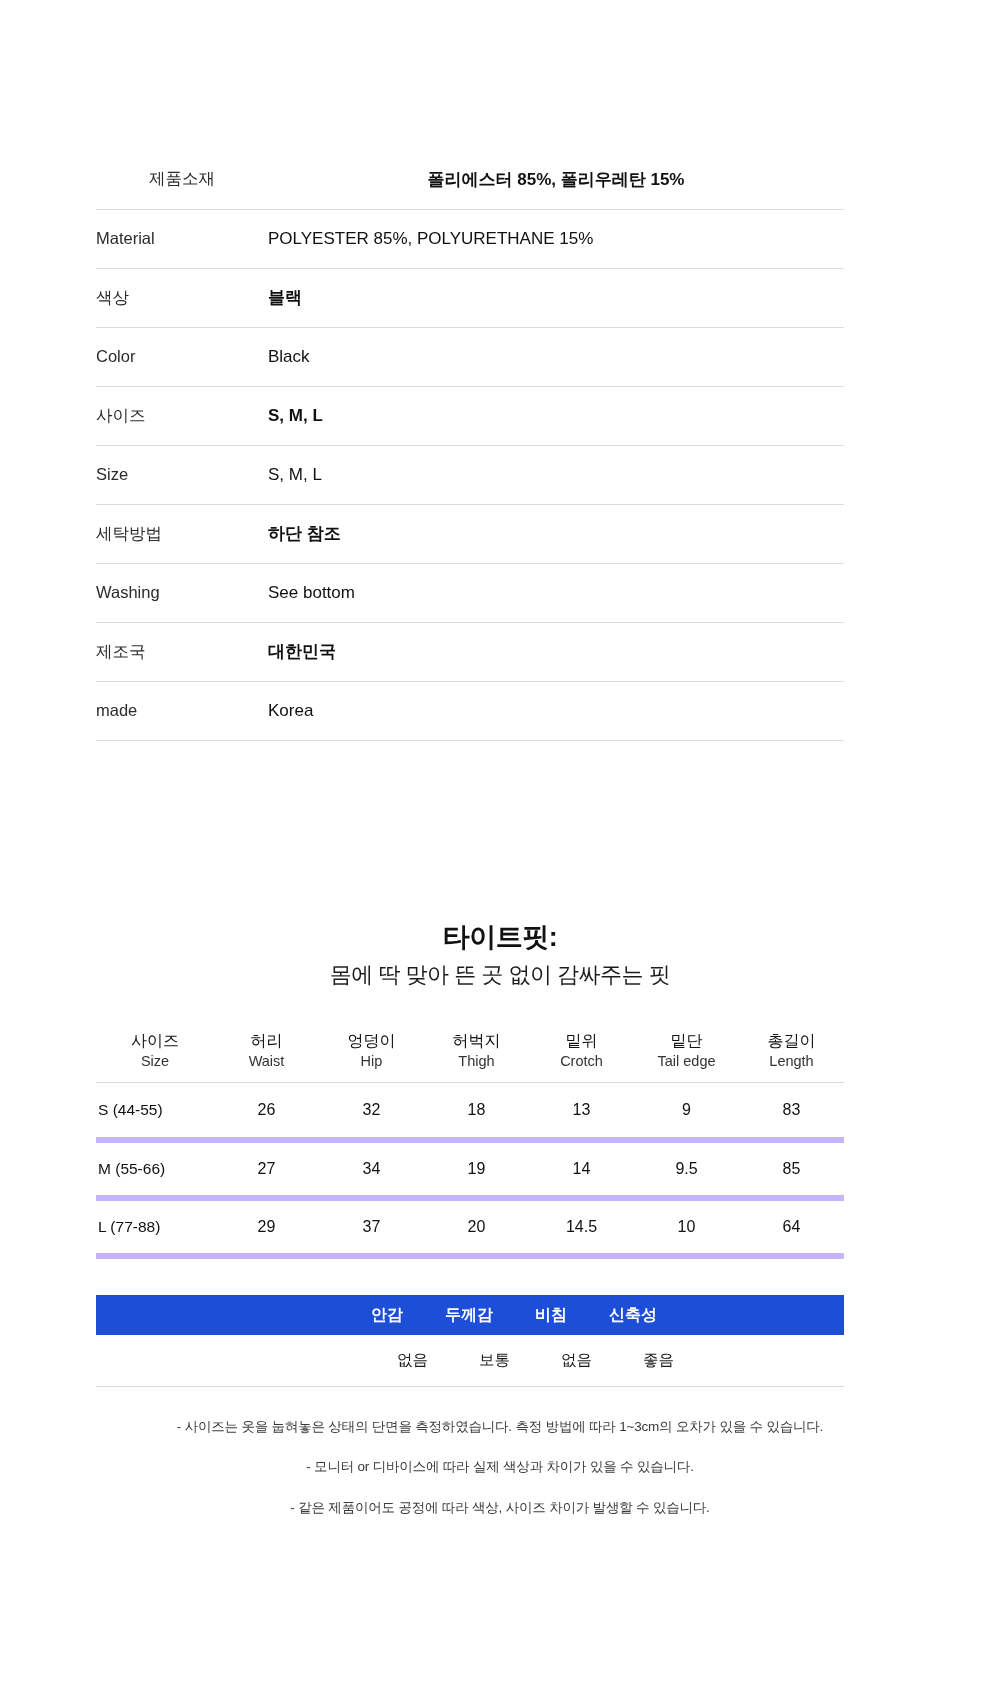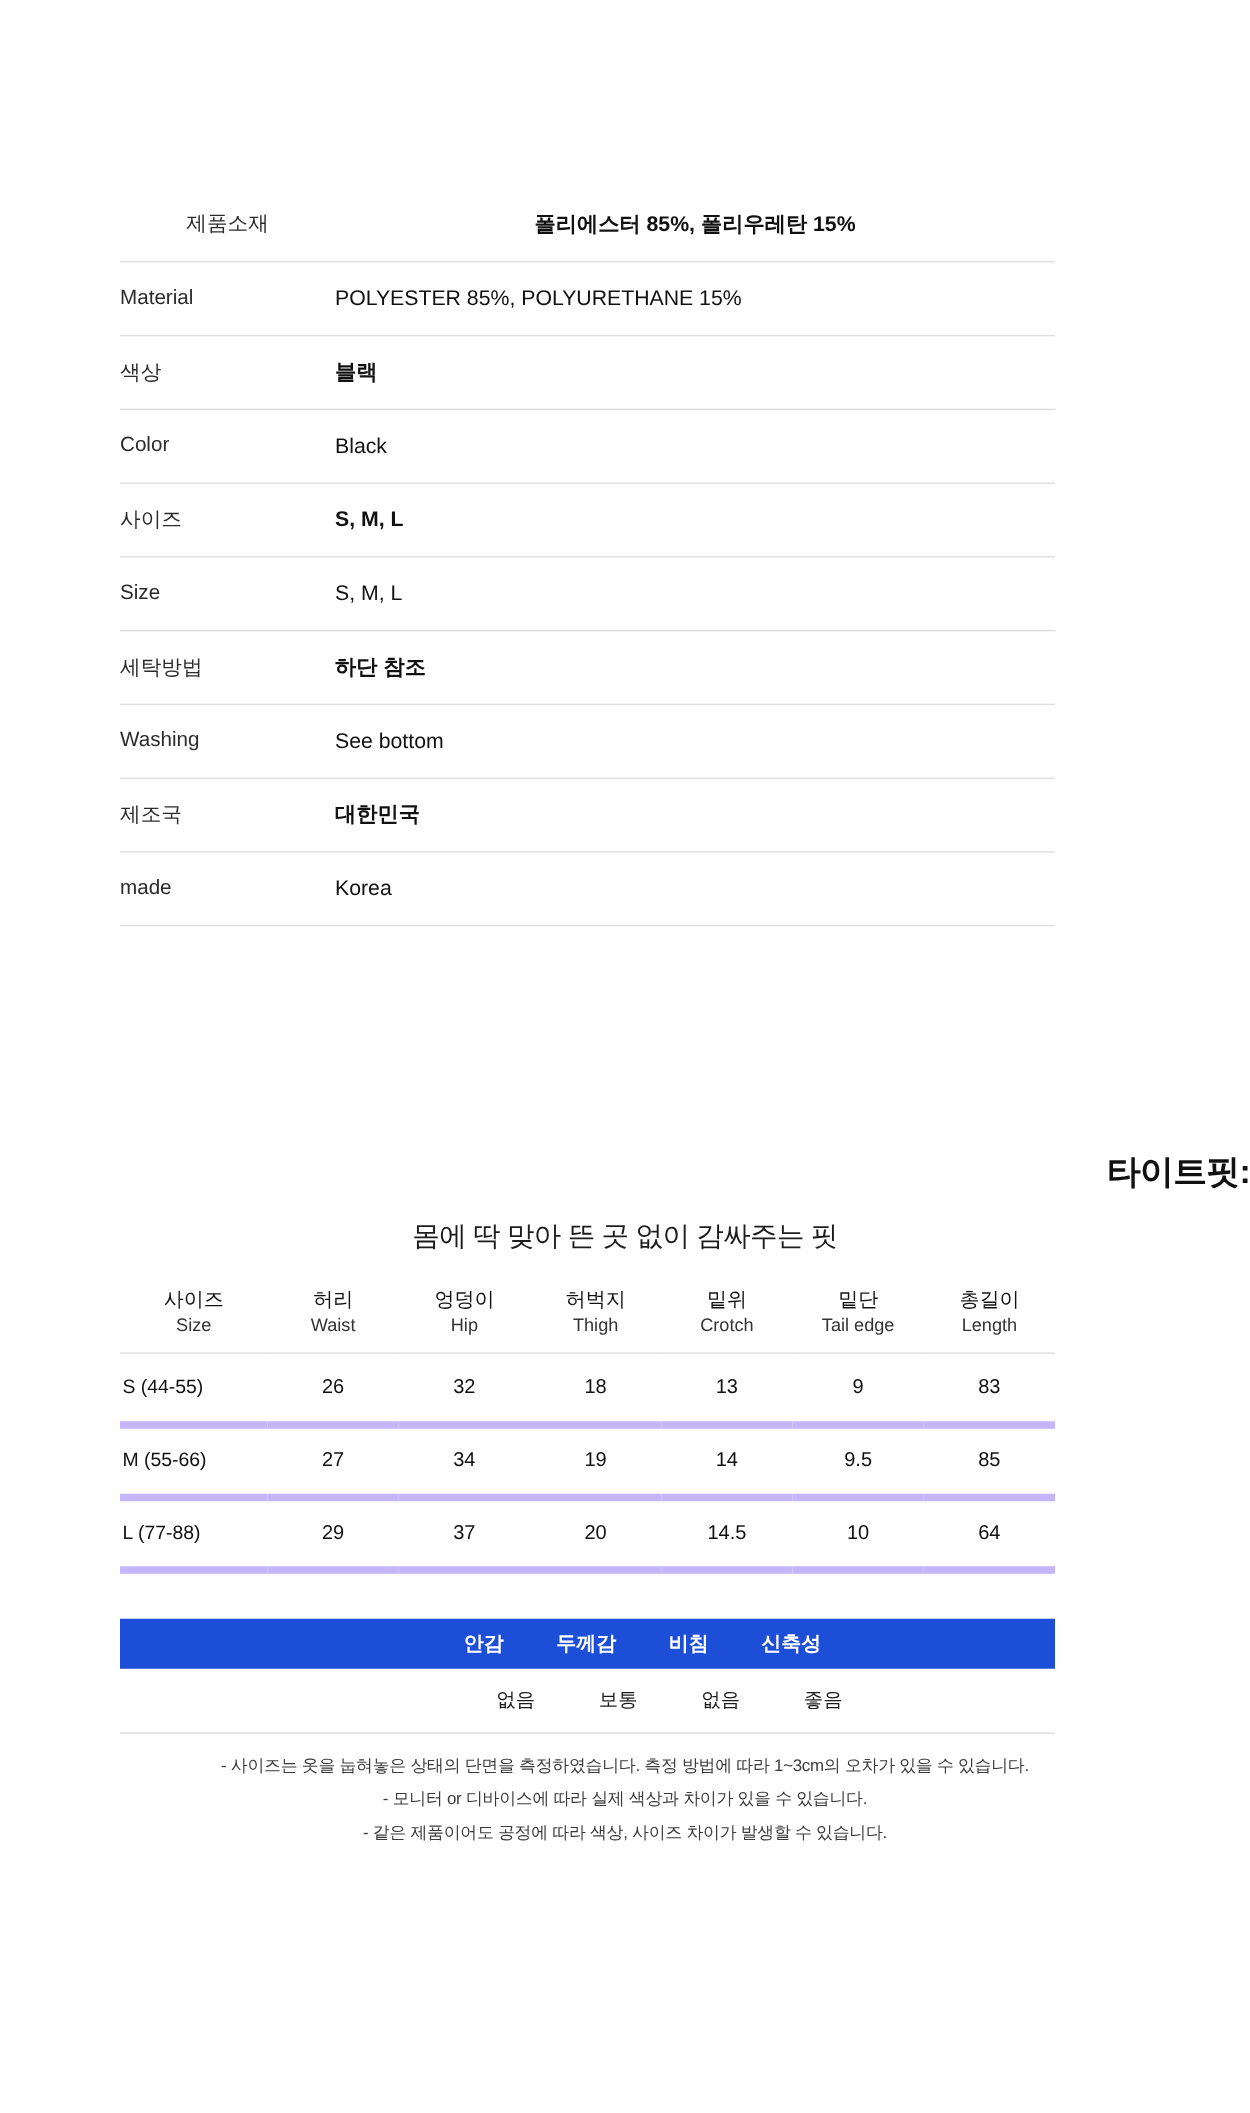--- a/index.html
+++ b/index.html
@@ -63,28 +63,27 @@
     top: 920px;
     width: 1000px;
     text-align: center;
   }
   .fit-title {
     font-size: 27px;
     font-weight: 700;
     color: #111;
     letter-spacing: -0.5px;
     line-height: 1.3;
-    text-align: right;
   }
   .fit-sub {
     font-size: 22px;
     font-weight: 400;
     color: #1c1c1c;
     letter-spacing: -0.5px;
-    margin-top: 20px;
+    margin-top: 6px;
     line-height: 1.3;
   }
 
   
   .size-table {
     position: absolute;
     left: 96px;
     top: 1020px;
     width: 748px;
     border-collapse: collapse;
@@ -173,20 +172,21 @@
     left: 0;
     top: 1400px;
     width: 1000px;
     text-align: center;
   }
   .note-line {
     font-size: 13.5px;
     color: #3a3a3a;
     line-height: 1.95;
     letter-spacing: -0.2px;
+    margin-top: 14px;
   }
 </style>
 </head>
 <body>
 
 <div class="page">
 
   <table class="spec-table">
     <tbody id="spec-body">
         <tr>

